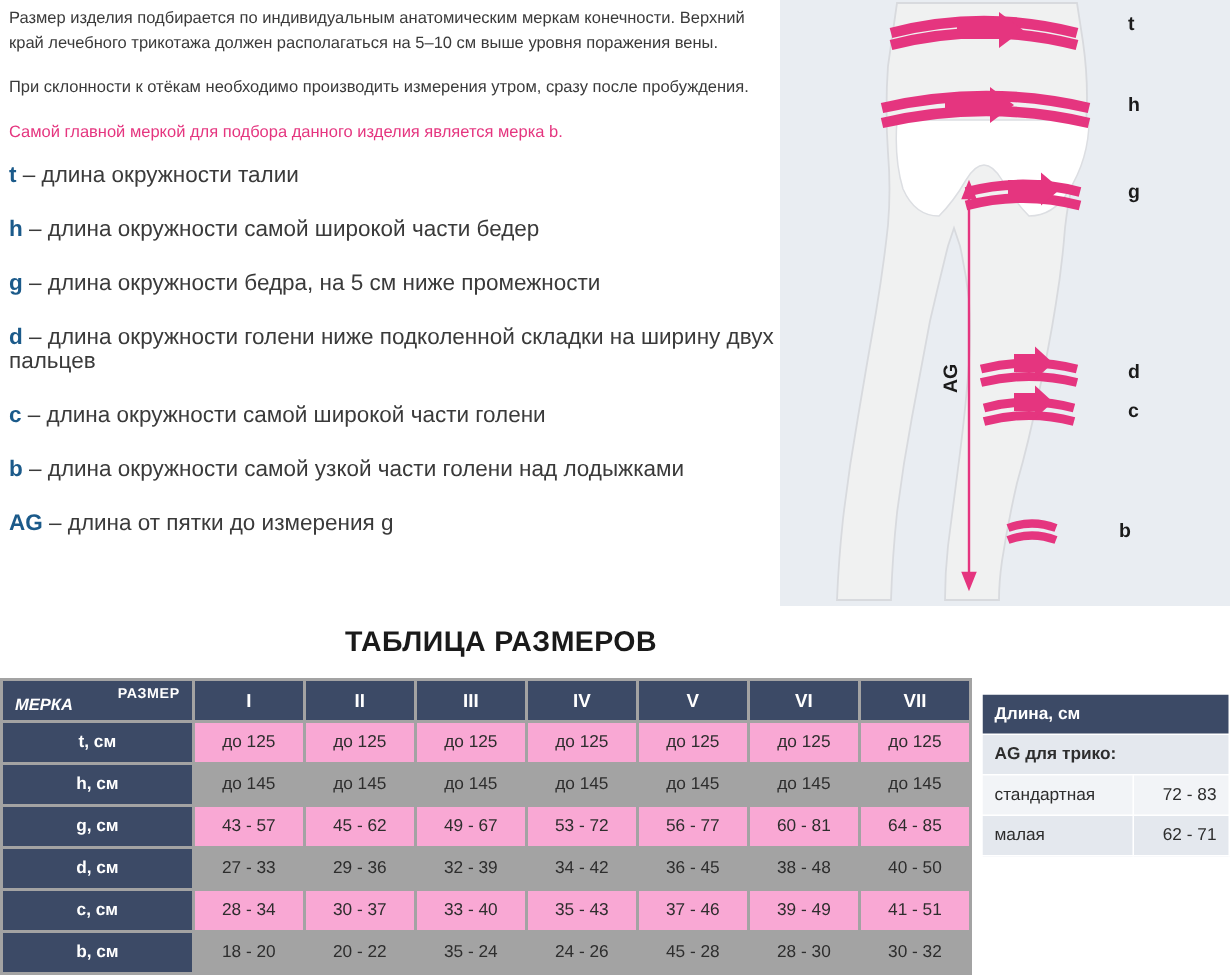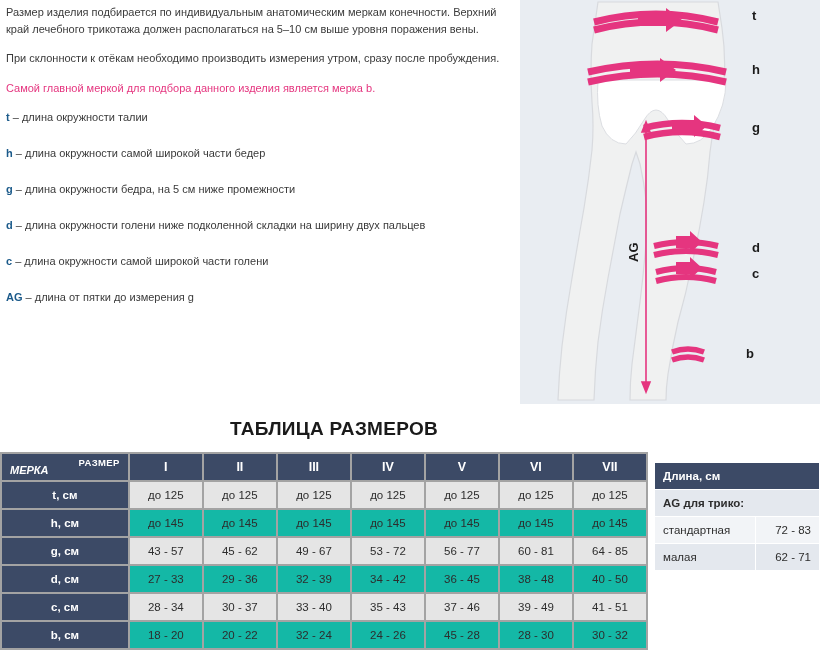--- a/index.html
+++ b/index.html
@@ -16,21 +16,21 @@
     position:absolute;left:0;top:0;width:820px;height:410px;
   }
   .text-col{
     position:absolute;left:6px;top:4px;width:510px;
   }
   .para{
     font-size:11px;line-height:16.5px;color:#3a3a3a;margin:0 0 13px 0;
   }
   .para.accent{color:#e5357f;}
   .legend{
-    font-size:11px;line-height:16px;color:#3a3a3a;margin:0 0 20px 0;
+    font-size:15px;line-height:16px;color:#3a3a3a;margin:0 0 20px 0;
   }
   .legend b{color:#1b5a8a;font-weight:bold;}
   .legend.first{margin-top:4px;}
   
   .illus{
     position:absolute;left:520px;top:0;width:300px;height:404px;
     background:#e9edf2;
   }
   .illus svg{display:block;}
   .mark{
@@ -61,22 +61,22 @@
   .hdr-col{
     background:#3c4a66;color:#ffffff;text-align:center;font-weight:bold;
     font-size:12.5px;width:74px;
   }
   .row-head{
     background:#3c4a66;color:#ffffff;text-align:center;font-weight:bold;font-size:11.5px;
   }
   .cell{
     text-align:center;color:#2d2d2d;font-size:11.5px;
   }
-  .r-light{background:#e5e5e5;}
-  .r-dark{background:#14b8a6;}
+  .r-light{background:#f9a8d4;}
+  .r-dark{background:#a3a3a3;}
   
   .side-table{
     position:absolute;left:654px;top:462px;width:166px;font-size:11.5px;
   }
   .side-table td,.side-table th{
     border:1px solid #ffffff;padding:0 8px;height:26px;
   }
   .side-hdr{background:#3c4a66;color:#fff;font-weight:bold;text-align:left;font-size:11.5px;}
   .side-sub{background:#e4e8ee;font-weight:bold;text-align:left;color:#2d2d2d;}
   .side-l{text-align:left;color:#2d2d2d;}
@@ -106,20 +106,24 @@
       <b>g</b>
       <span>– длина окружности бедра, на 5 см ниже промежности</span>
     </p>
     <p class="legend">
       <b>d</b>
       <span>– длина окружности голени ниже подколенной складки на ширину двух пальцев</span>
     </p>
     <p class="legend">
       <b>c</b>
       <span>– длина окружности самой широкой части голени</span>
+    </p>
+    <p class="legend">
+      <b>b</b>
+      <span>– длина окружности самой узкой части голени над лодыжками</span>
     </p>
     <p class="legend">
       <b>AG</b>
       <span>– длина от пятки до измерения g</span>
     </p>
   </div>
 
   <div class="illus">
     <svg width="300" height="404" viewBox="0 0 300 404">
 
@@ -270,21 +274,21 @@
     <td class="cell r-light">35 - 43</td>
     <td class="cell r-light">37 - 46</td>
     <td class="cell r-light">39 - 49</td>
     <td class="cell r-light">41 - 51</td>
   </tr>
 
   <tr>
     <td class="row-head">b, см</td>
     <td class="cell r-dark">18 - 20</td>
     <td class="cell r-dark">20 - 22</td>
-    <td class="cell r-dark">32 - 24</td>
+    <td class="cell r-dark">35 - 24</td>
     <td class="cell r-dark">24 - 26</td>
     <td class="cell r-dark">45 - 28</td>
     <td class="cell r-dark">28 - 30</td>
     <td class="cell r-dark">30 - 32</td>
   </tr>
 </tbody>
   </table>
 
 <table class="side-table">
   <tbody>

